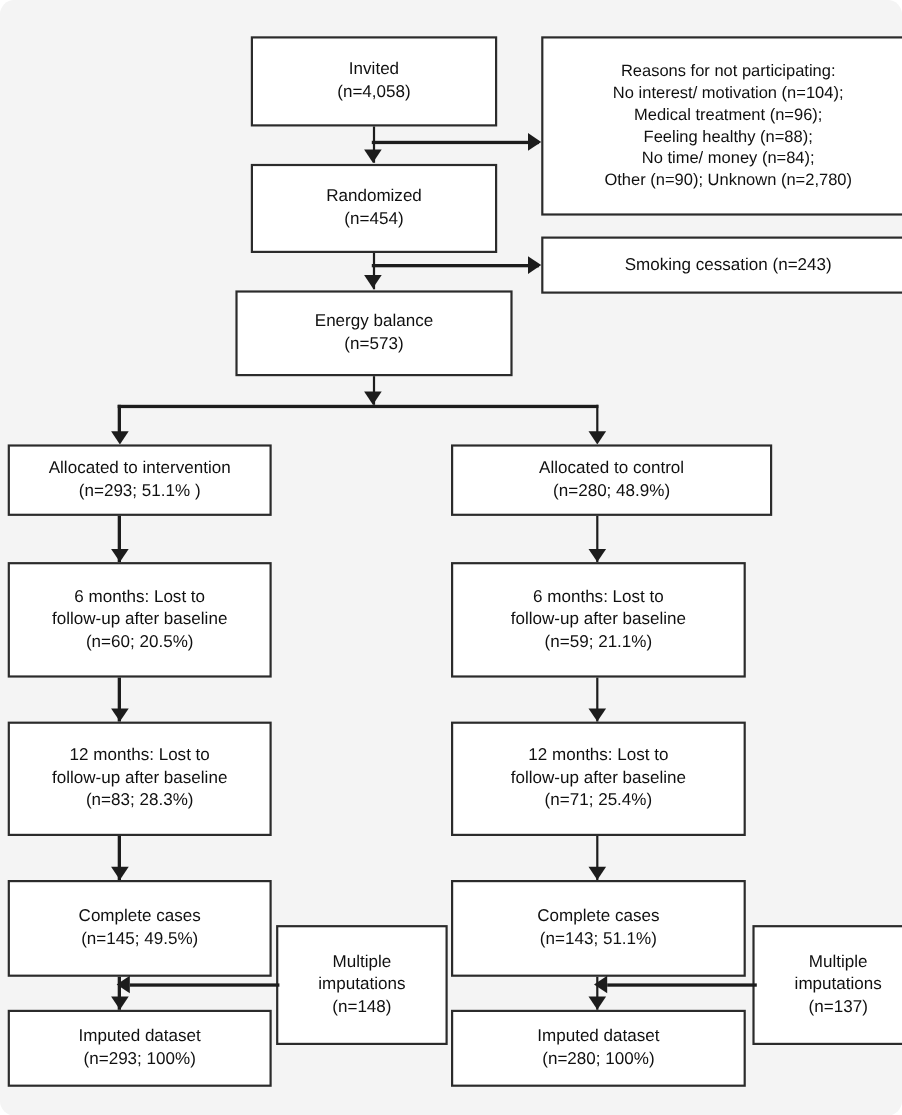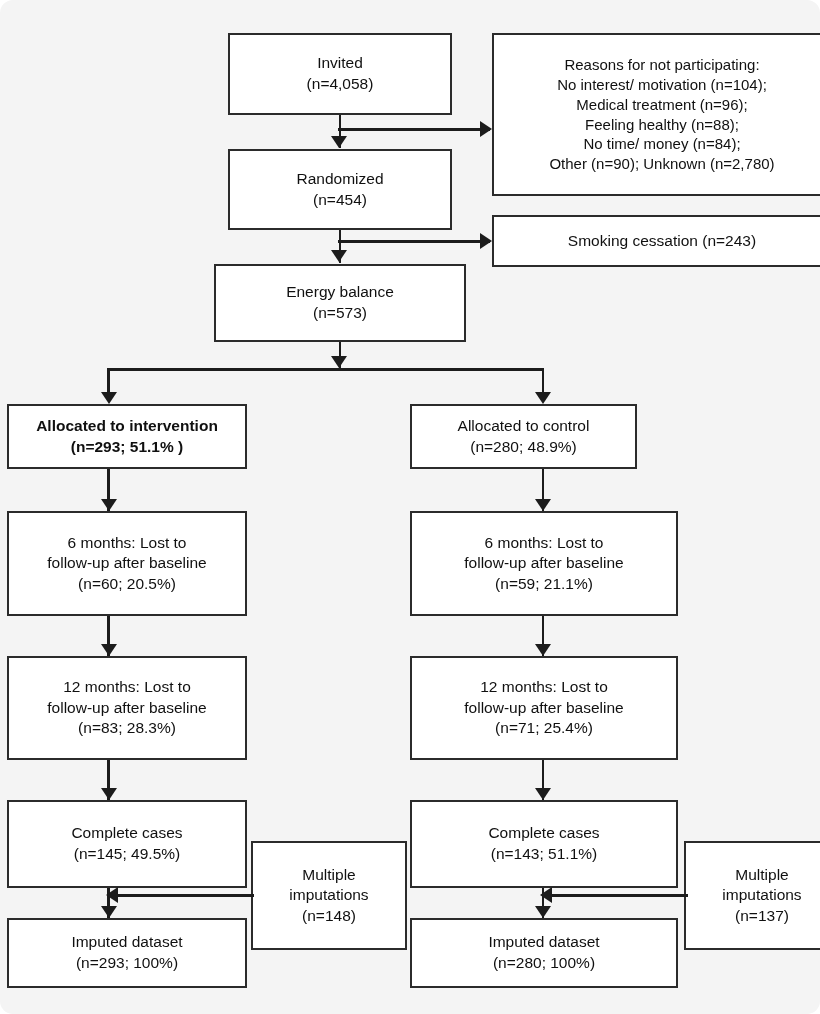--- a/index.html
+++ b/index.html
@@ -120,21 +120,21 @@
   <div class="arrow-down" style="left:331px; top:356px;"></div>
 
   <div class="hline" style="left:107px; top:368px; width:437px;"></div>
 
   <div class="vline" style="left:107px; top:368px; height:32px;"></div>
   <div class="arrow-down" style="left:100.5px; top:392px;"></div>
 
   <div class="vline" style="left:541.5px; top:368px; height:32px;"></div>
   <div class="arrow-down" style="left:535px; top:392px;"></div>
 
-  <div class="box" style="left:7px; top:404px; width:240px; height:65px;font-weight:bold;">
+  <div class="box" style="left:7px; top:404px; width:240px; height:65px;">
     <span>Allocated to intervention
 (n=293; 51.1% )</span>
   </div>
 
   <div class="vline" style="left:107px; top:469px; height:42px;"></div>
   <div class="arrow-down" style="left:100.5px; top:499px;"></div>
 
   <div class="box" style="left:7px; top:511px; width:240px; height:105px;">
     <span>6 months: Lost to
 follow-up after baseline
@@ -168,21 +168,21 @@
 
   <div class="box" style="left:251px; top:841px; width:156px; height:109px;">
     <span>Multiple
 imputations
 (n=148)</span>
   </div>
 
   <div class="hline" style="left:118px; top:894px; width:136px;"></div>
   <div class="arrow-left" style="left:106px; top:887px;"></div>
 
-  <div class="box" style="left:410px; top:404px; width:227px; height:65px;">
+  <div class="box" style="left:410px; top:404px; width:292px; height:65px;">
     <span>Allocated to control
 (n=280; 48.9%)</span>
   </div>
 
   <div class="vline" style="left:541.5px; top:469px; height:42px;"></div>
   <div class="arrow-down" style="left:535px; top:499px;"></div>
 
   <div class="box" style="left:410px; top:511px; width:268px; height:105px;">
     <span>6 months: Lost to
 follow-up after baseline

